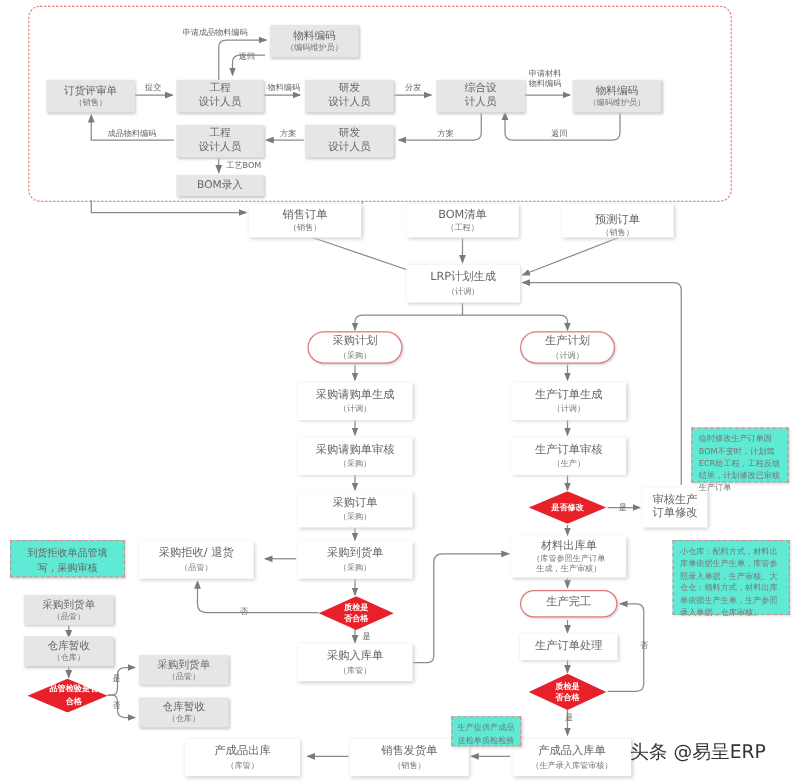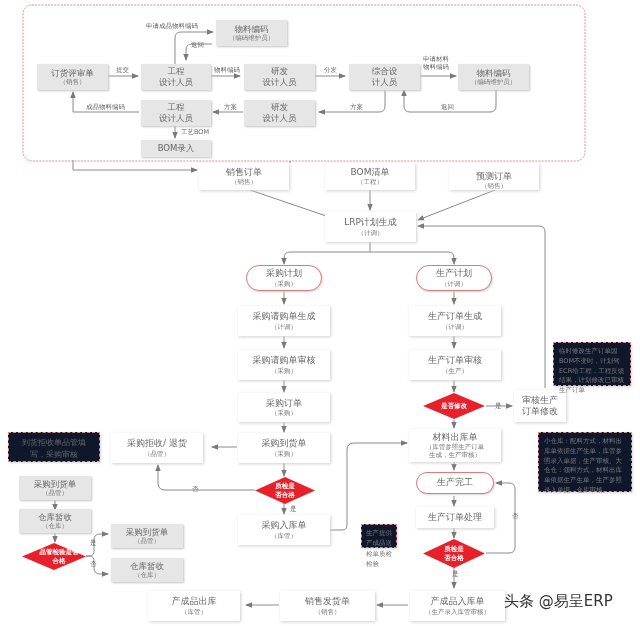--- a/index.html
+++ b/index.html
@@ -4,21 +4,21 @@
 <style>
   html, body { margin:0; padding:0; background:#ffffff; }
   body { width:640px; height:626px; position:relative; overflow:hidden;
          font-family:"DejaVu Sans", sans-serif; color:#666; }
   svg.lines { position:absolute; left:0; top:0; width:640px; height:626px; pointer-events:none; }
   .node { position:absolute; box-sizing:border-box; display:flex; flex-direction:column;
           align-items:center; justify-content:center; text-align:center; line-height:1.25; }
   .gray { background:#e6e6e6; box-shadow:1px 1px 2px #c4c4c4; }
   .white { background:#fff; box-shadow:1px 1px 3px #cfcfcf; }
   .round { background:#fff; border:1.5px solid #e07878; border-radius:14px; box-shadow:1px 1px 2px #d8d8d8; }
-  .note { position:absolute; box-sizing:border-box; border:1px dashed #d89090; background:#0f172a;
+  .note { position:absolute; box-sizing:border-box; border:1px dashed #d89090; background:#5eead4;
           font-size:6.5px; color:#777; padding:4px 5px; line-height:1.5; box-shadow:1px 1px 2px #e4d4d4; }
   .t1 { font-size:9px; color:#666; }
   .t2 { font-size:6.5px; color:#777; }
   .gray .t1 { font-size:8.5px; }
   .lbl { position:absolute; font-size:6.5px; color:#666; white-space:nowrap; }
   .diamond { position:absolute; display:flex; align-items:center; justify-content:center; text-align:center; }
   .diamond svg { position:absolute; left:0; top:0; }
   .diamond span { position:relative; color:#fff; font-size:6.5px; font-weight:bold; line-height:1.3; }
   .watermark { position:absolute; left:504px; top:592px; font-size:15px; color:#333; white-space:nowrap; }
 </style>
@@ -299,15 +299,15 @@
   <span class="t2">（品管）</span>
 </div>
 <div class="node gray" style="left:111px;top:558px;width:72px;height:24px;">
   <span class="t1">仓库暂收</span>
   <span class="t2">（仓库）</span>
 </div>
 
 <div class="note" style="left:8px;top:432px;width:92px;height:30px;font-size:8px;text-align:center;padding:4px 6px;line-height:1.45;color:#666;">到货拒收单品管填写，采购审核</div>
 <div class="note" style="left:553px;top:342px;width:78px;height:44px;">临时修改生产订单因BOM不变时，计划驾ECR给工程，工程反馈结果，计划修改已审核生产订单</div>
 <div class="note" style="left:538px;top:432px;width:94px;height:60px;">小仓库：配料方式，材料出库单依据生产生单，库管参照录入单据，生产审核。大仓仓：领料方式，材料出库单依据生产生单，生产参照录入单据，仓库审核。</div>
-<div class="note" style="left:361px;top:524px;width:36px;height:24px;padding:3px 4px;line-height:1.6;">生产提供产成品送检单质检检验</div>
+<div class="note" style="left:361px;top:573px;width:56px;height:24px;padding:3px 4px;line-height:1.6;">生产提供产成品送检单质检检验</div>
 
 <div class="watermark">头条 @易呈ERP</div>
 
 </body></html>

